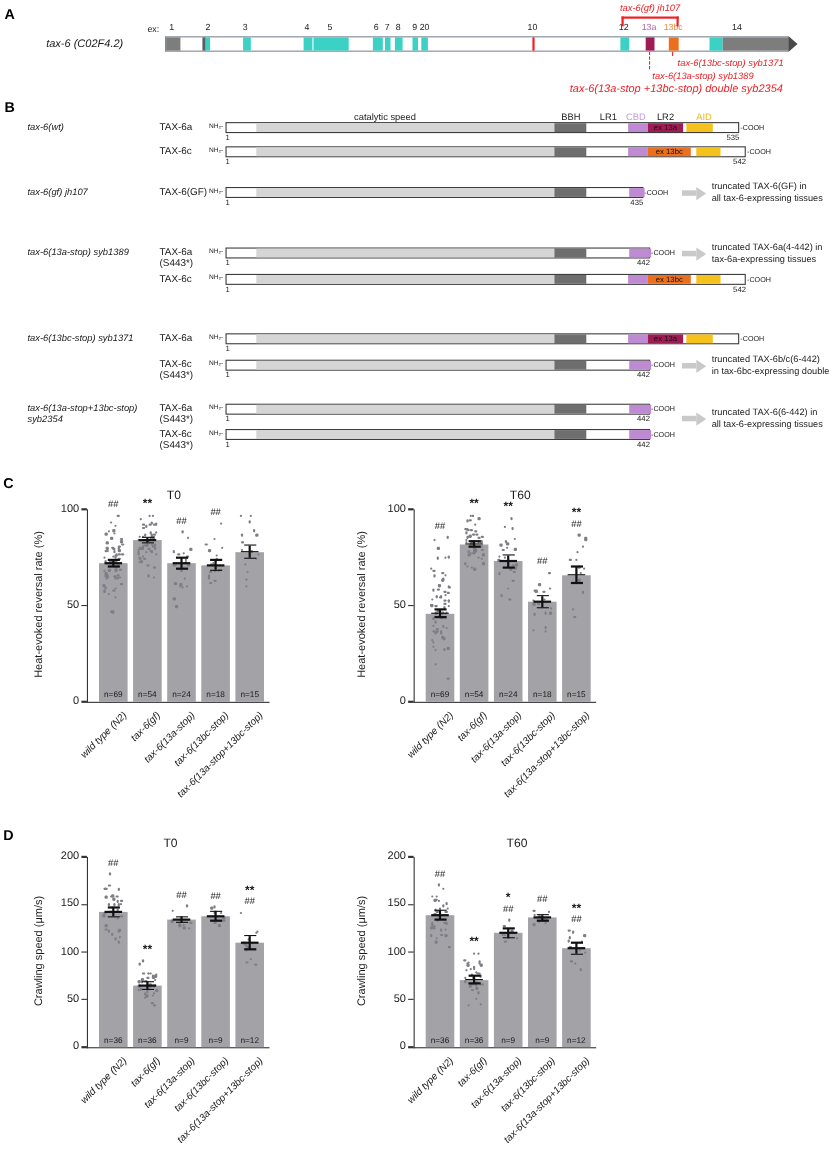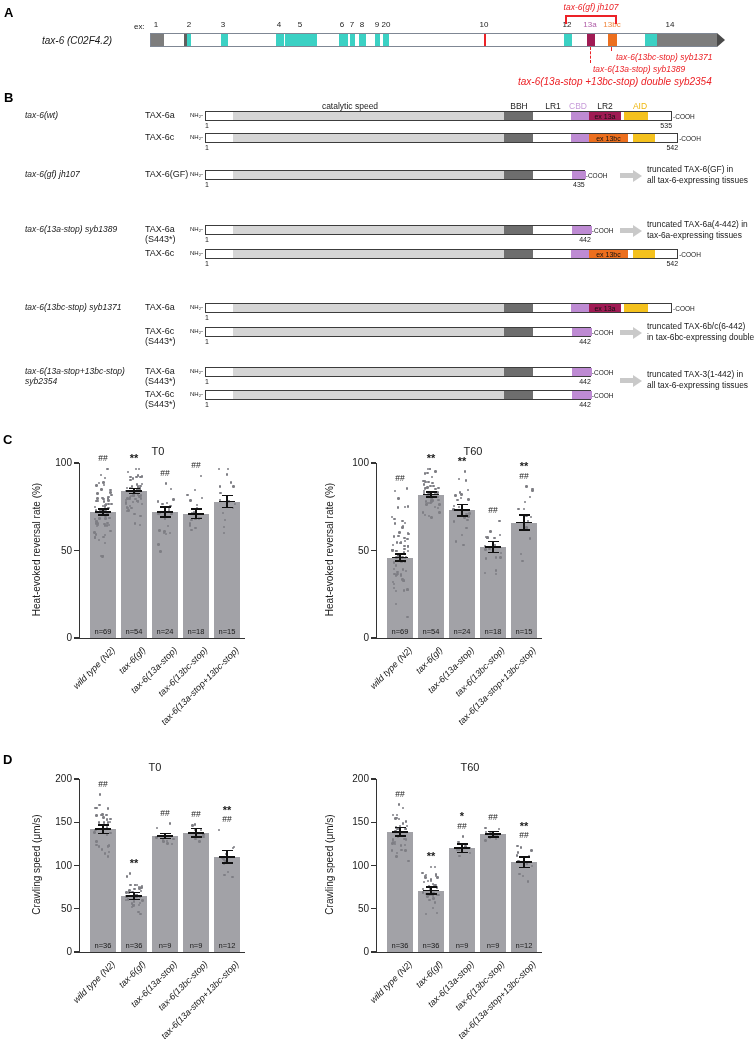--- a/index.html
+++ b/index.html
@@ -197,21 +197,21 @@
       <div class="abs" style="left: 205px; top: 390px; width: 385.866px; height: 10px; background: rgb(255, 255, 255); border: 1px solid rgb(60, 60, 60); box-sizing: border-box;">
         <div class="abs" style="left: 27.063px; top: 0px; width: 270.63px; height: 100%; background: rgb(213, 213, 213);"></div>
         <div class="abs" style="left: 297.693px; top: 0px; width: 29.682px; height: 100%; background: rgb(110, 110, 110);"></div>
         <div class="abs" style="left: 365.787px; top: 0px; width: 20.079px; height: 100%; background: rgb(190, 139, 211);"></div>
       </div>
       <div class="abs" style="left: 591.866px; top: 391.5px; font-size: 6.5px; white-space: nowrap;">-COOH</div>
       <div class="abs" style="left: 205px; top: 401px; font-size: 7px;">1</div>
       <div class="abs" style="left: 558.866px; top: 401px; width: 32px; text-align: right; font-size: 7px;">442</div>
       <div class="abs" style="left: 620px; top: 378px; width: 13px; height: 5px; background: rgb(201, 201, 201);"></div>
       <div class="abs" style="left: 633px; top: 374.5px; width: 0px; height: 0px; border-top: 6px solid transparent; border-bottom: 6px solid transparent; border-left: 9px solid rgb(201, 201, 201);"></div>
-      <div class="abs" style="left: 647px; top: 369px; font-size: 8.4px; white-space: nowrap;">truncated TAX-3(1-442) in</div>
+      <div class="abs" style="left: 647px; top: 369px; font-size: 8.4px; white-space: nowrap;">truncated TAX-6(6-442) in</div>
       <div class="abs" style="left: 647px; top: 380px; font-size: 8.4px; white-space: nowrap;">all tax-6-expressing tissues</div>
     </div>
   <div id="charts">
       <div class="abs" style="left: 118px; top: 445px; width: 80px; text-align: center; font-size: 11px;">T0</div>
       <div class="abs" style="left: -54px; top: 543.5px; width: 180px; text-align: center; font-size: 10px; transform: rotate(-90deg); white-space: nowrap;">Heat-evoked reversal rate (%)</div>
       <div class="abs" style="left: 79px; top: 463px; width: 1.4px; height: 176px; background: rgb(51, 51, 51);"></div>
       <div class="abs" style="left: 79px; top: 638px; width: 166px; height: 1.4px; background: rgb(51, 51, 51);"></div>
       <div class="abs" style="left: 74px; top: 637.3px; width: 5px; height: 1.4px; background: rgb(51, 51, 51);"></div>
       <div class="abs" style="left: 46px; top: 632px; width: 26px; text-align: right; font-size: 10px;">0</div>
       <div class="abs" style="left: 74px; top: 549.8px; width: 5px; height: 1.4px; background: rgb(51, 51, 51);"></div>

